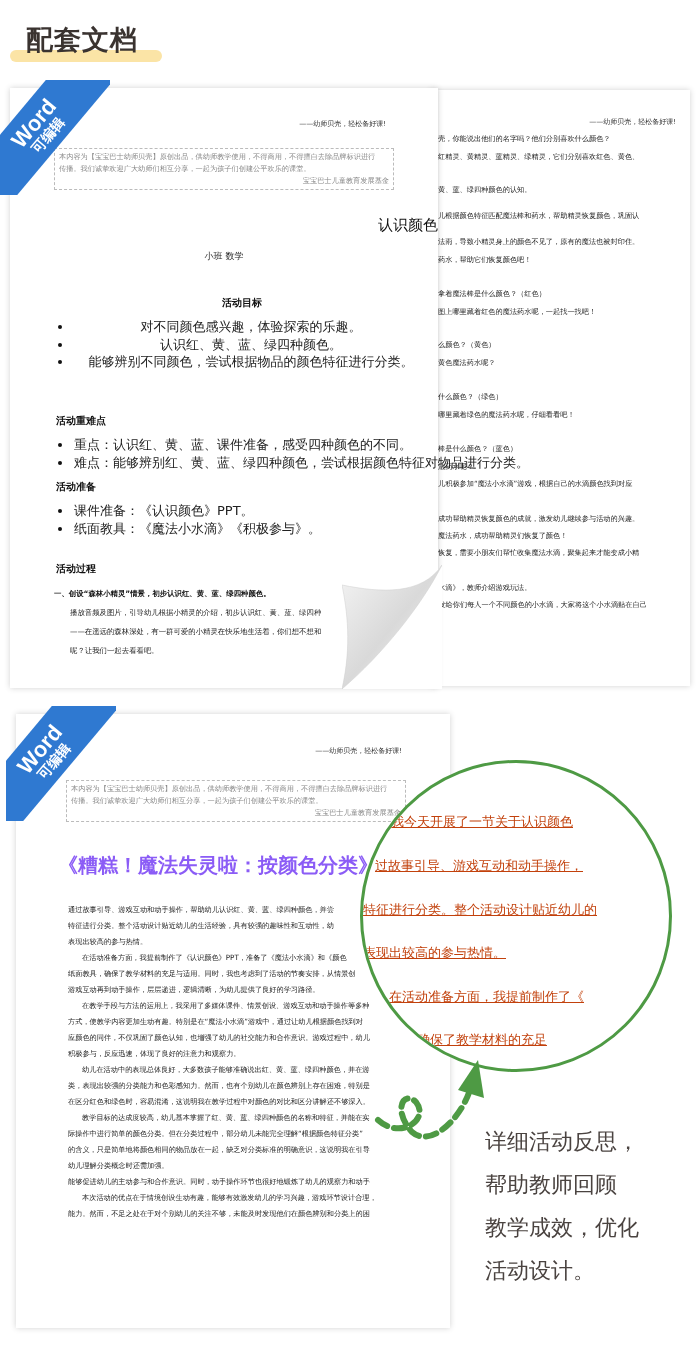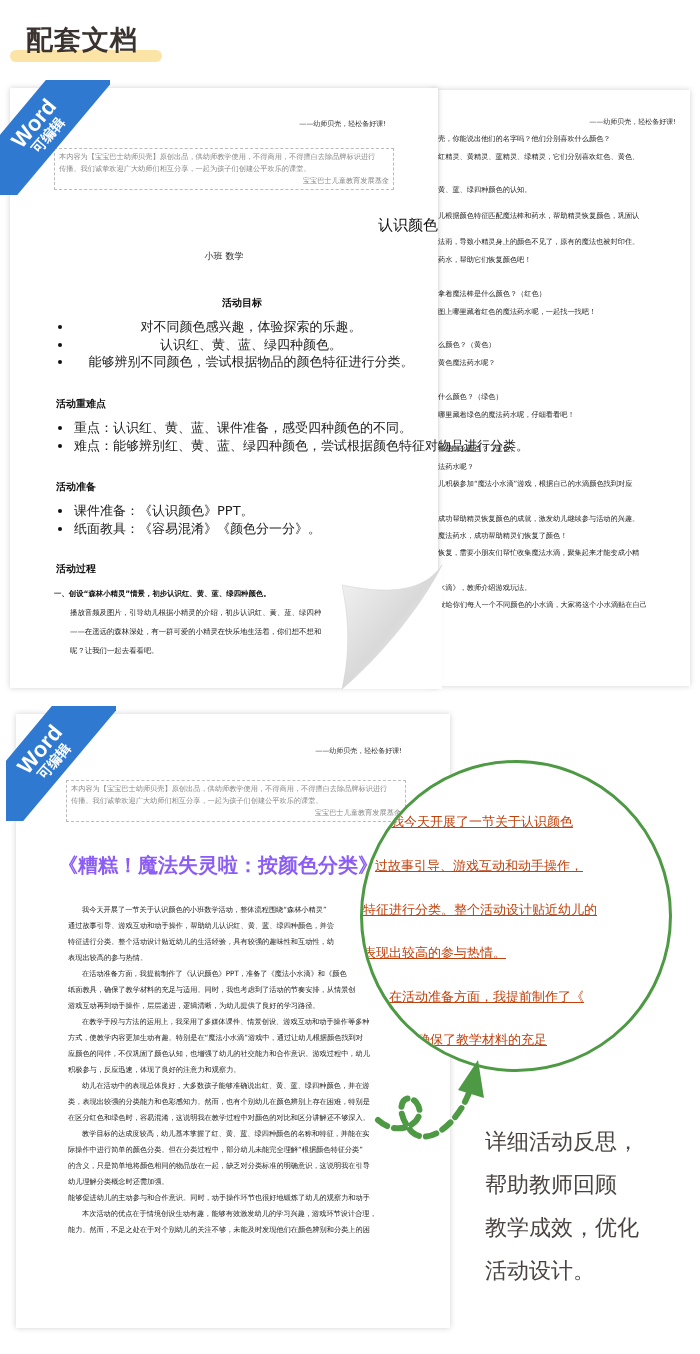--- a/index.html
+++ b/index.html
@@ -137,32 +137,32 @@
   <div class="doc-sub" style="top:162px;">小班  数学</div>
 
   <div class="section" style="top:208px;text-align:center;">
     <h3>活动目标</h3>
     <ul>
       <li>对不同颜色感兴趣，体验探索的乐趣。</li>
       <li>认识红、黄、蓝、绿四种颜色。</li>
       <li>能够辨别不同颜色，尝试根据物品的颜色特征进行分类。</li>
     </ul>
   </div>
-  <div class="section" style="top:309px;">
+  <div class="section" style="top:326px;">
     <h3>活动重难点</h3>
     <ul>
       <li>重点：认识红、黄、蓝、课件准备，感受四种颜色的不同。</li>
       <li>难点：能够辨别红、黄、蓝、绿四种颜色，尝试根据颜色特征对物品进行分类。</li>
     </ul>
   </div>
   <div class="section" style="top:392px;">
     <h3>活动准备</h3>
     <ul>
       <li>课件准备：《认识颜色》PPT。</li>
-      <li>纸面教具：《容易混淆》《颜色分一分》。</li>
+      <li>纸面教具：《魔法小水滴》《积极参与》。</li>
     </ul>
   </div>
   <div class="section" style="top:474px; left:46px;">
     <h3>活动过程</h3>
     <div class="proc-line bold" style="margin-left:-2px">一、创设“森林小精灵”情景，初步认识红、黄、蓝、绿四种颜色。</div>
     <div class="proc-line indent">播放音频及图片，引导幼儿根据小精灵的介绍，初步认识红、黄、蓝、绿四种</div>
     <div class="proc-line indent">——在遥远的森林深处，有一群可爱的小精灵在快乐地生活着，你们想不想和</div>
     <div class="proc-line indent">呢？让我们一起去看看吧。</div>
   </div>
 </div>
@@ -190,21 +190,20 @@
   <div class="slogan" style="right:48px; top:32px;">——幼师贝壳，轻松备好课!</div>
   <div class="notice" style="left:50px; top:66px; width:340px;">
     <div>本内容为【宝宝巴士幼师贝壳】原创出品，供幼师教学使用，不得商用，不得擅自去除品牌标识进行</div>
     <div>传播。我们诚挚欢迎广大幼师们相互分享，一起为孩子们创建公平欢乐的课堂。</div>
     <div class="sign">宝宝巴士儿童教育发展基金</div>
   </div>
 </div>
 <div class="page2-title" style="top:852px;">《糟糕！魔法失灵啦：按颜色分类》活动</div>
 
 <div class="para-block" style="top:902px;">
-  <div class="para-line first">我今天开展了一节关于认识颜色的小班数学活动，整体流程围绕“森林小精灵”</div>
   <div class="para-line">通过故事引导、游戏互动和动手操作，帮助幼儿认识红、黄、蓝、绿四种颜色，并尝</div>
   <div class="para-line">特征进行分类。整个活动设计贴近幼儿的生活经验，具有较强的趣味性和互动性，幼</div>
   <div class="para-line">表现出较高的参与热情。</div>
   <div class="para-line first">在活动准备方面，我提前制作了《认识颜色》PPT，准备了《魔法小水滴》和《颜色</div>
   <div class="para-line">纸面教具，确保了教学材料的充足与适用。同时，我也考虑到了活动的节奏安排，从情景创</div>
   <div class="para-line">游戏互动再到动手操作，层层递进，逻辑清晰，为幼儿提供了良好的学习路径。</div>
   <div class="para-line first">在教学手段与方法的运用上，我采用了多媒体课件、情景创设、游戏互动和动手操作等多种</div>
   <div class="para-line">方式，使教学内容更加生动有趣。特别是在“魔法小水滴”游戏中，通过让幼儿根据颜色找到对</div>
   <div class="para-line">应颜色的同伴，不仅巩固了颜色认知，也增强了幼儿的社交能力和合作意识。游戏过程中，幼儿</div>
   <div class="para-line">积极参与，反应迅速，体现了良好的注意力和观察力。</div>

